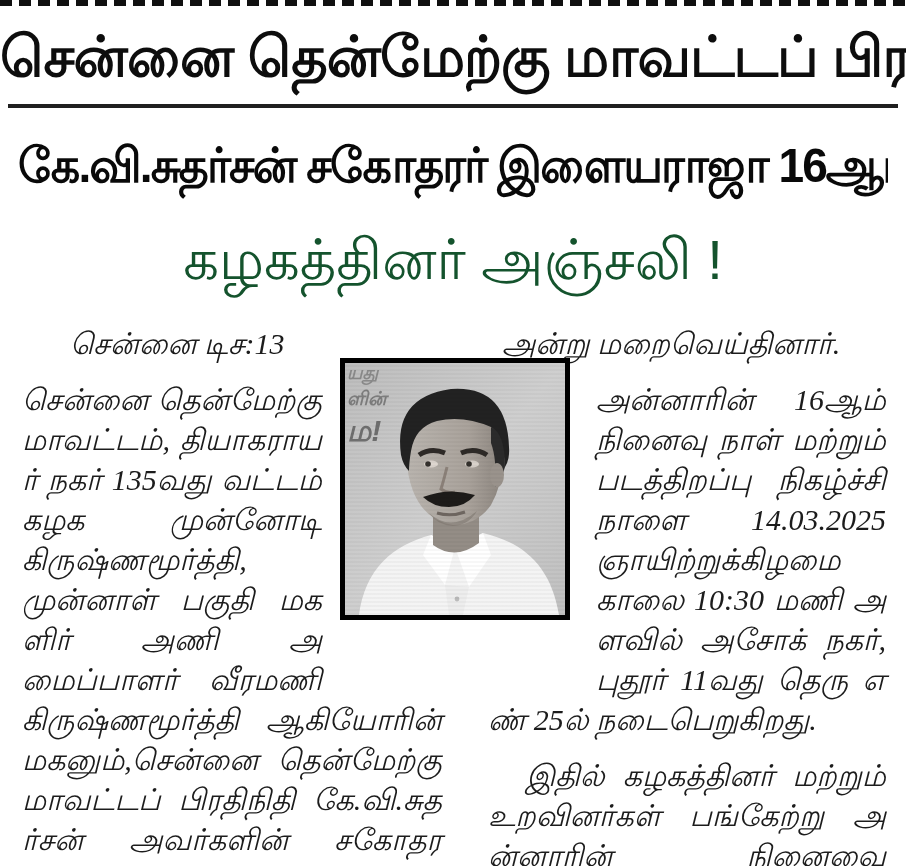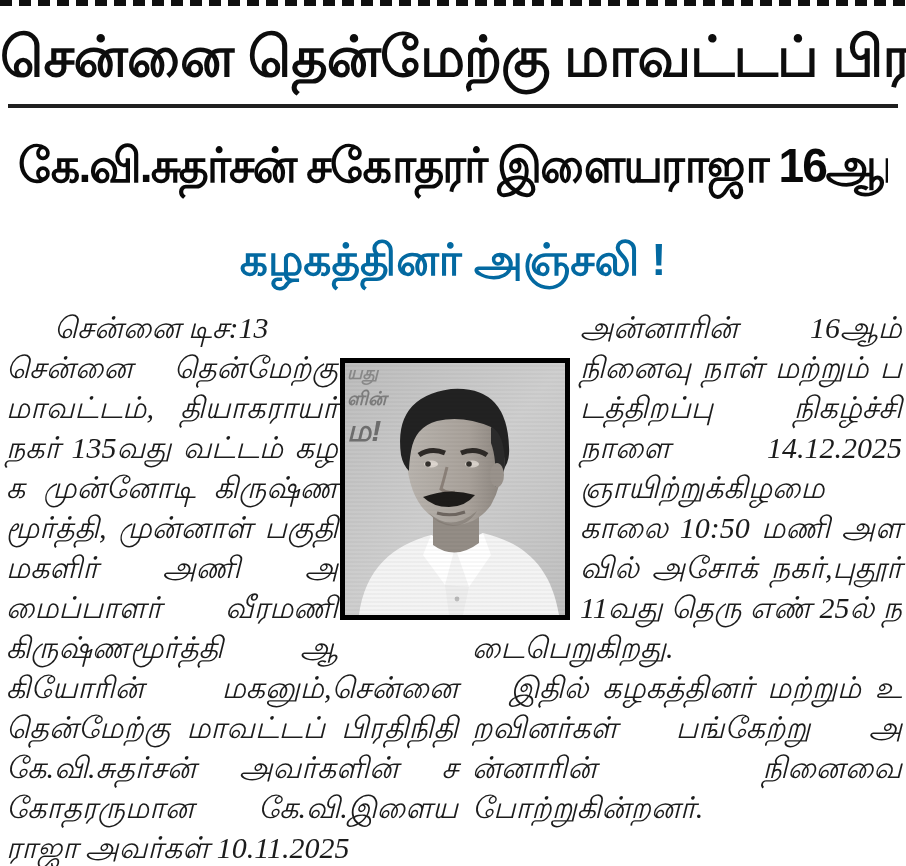--- a/index.html
+++ b/index.html
@@ -27,27 +27,27 @@
   .main-head {
     position:absolute; top:116px; left:0; width:906px; margin:0;
     text-align:center; white-space:nowrap; overflow:hidden;
     font-family:"Liberation Sans", sans-serif; font-weight:800;
     font-size:48px; line-height:100px; letter-spacing:-2px; color:#090909;
     transform:scaleX(.96); transform-origin:center;
   }
   .sub-head {
     position:absolute; top:222px; left:0; width:906px; margin:0;
     text-align:center; white-space:nowrap; overflow:hidden;
-    font-family:"Liberation Sans", sans-serif; font-weight:bold;
-    font-size:44px; line-height:76px; letter-spacing:0; color:#0369a1;
+    font-family:"Liberation Sans", sans-serif; font-weight:normal;
+    font-size:56px; line-height:76px; letter-spacing:0; color:#14532d;
   }
   
   .body-area { position:absolute; top:300px; left:0; width:906px; height:566px; }
   .col { position:absolute; top:8px; font-size:30px; line-height:40px; font-style:italic; color:#1c1c1c; }
-  .col p { margin:0; text-align:justify; text-align-last:left; word-break:break-all; }
+  .col p { margin:16px; text-align:justify; text-align-last:left; word-break:break-all; }
   .col-left  { left:6px;  width:452px; }
   .col-right { left:472px; width:430px; }
   .dateline { text-indent:48px; }
   .cont-line { padding-left:14px; }
   .indented { text-indent:38px; }
   
   .cutout { display:block; }
   .cutout-left  { float:right; width:120px; height:312px; }
   .cutout-right { float:left;  width:108px; height:312px; }
   
@@ -80,23 +80,24 @@
 
     <div class="col col-left">
       <p class="dateline">சென்னை டிச:13</p>
       <p>
         <span class="cutout cutout-left"></span>
         <span>சென்னை தென்மேற்கு மாவட்டம், தியாகராயர் நகர் 135வது வட்டம் கழக முன்னோடி கிருஷ்ணமூர்த்தி, முன்னாள் பகுதி மகளிர் அணி அமைப்பாளர் வீரமணி கிருஷ்ணமூர்த்தி ஆகியோரின் மகனும்,சென்னை தென்மேற்கு மாவட்டப் பிரதிநிதி கே.வி.சுதர்சன் அவர்களின் சகோதரருமான கே.வி.இளையராஜா அவர்கள் 10.11.2025</span>
       </p>
     </div>
 
     <div class="col col-right">
+      <p class="cont-line">அன்று மறைவெய்தினார்.</p>
       <p>
         <span class="cutout cutout-right"></span>
-        <span class="indent-span">அன்னாரின் 16ஆம் நினைவு நாள் மற்றும் படத்திறப்பு நிகழ்ச்சி நாளை 14.12.2025 ஞாயிற்றுக்கிழமை காலை 10:50 மணி அளவில் அசோக் நகர்,புதூர் 11வது தெரு எண் 25ல் நடைபெறுகிறது.</span>
+        <span class="indent-span">அன்னாரின் 16ஆம் நினைவு நாள் மற்றும் படத்திறப்பு நிகழ்ச்சி நாளை 14.03.2025 ஞாயிற்றுக்கிழமை காலை 10:30 மணி அளவில் அசோக் நகர்,புதூர் 11வது தெரு எண் 25ல் நடைபெறுகிறது.</span>
       </p>
       <p class="indented">இதில் கழகத்தினர் மற்றும் உறவினர்கள் பங்கேற்று அன்னாரின் நினைவை போற்றுகின்றனர்.</p>
     </div>
 
     <figure class="photo">
       <svg viewBox="0 0 220 252" xmlns="http://www.w3.org/2000/svg">
         <defs>
           <linearGradient id="bg" x1="0" y1="0" x2="1" y2="1">
             <stop offset="0" stop-color="#bdbdbd"></stop>
             <stop offset=".5" stop-color="#cfcfcf"></stop>

